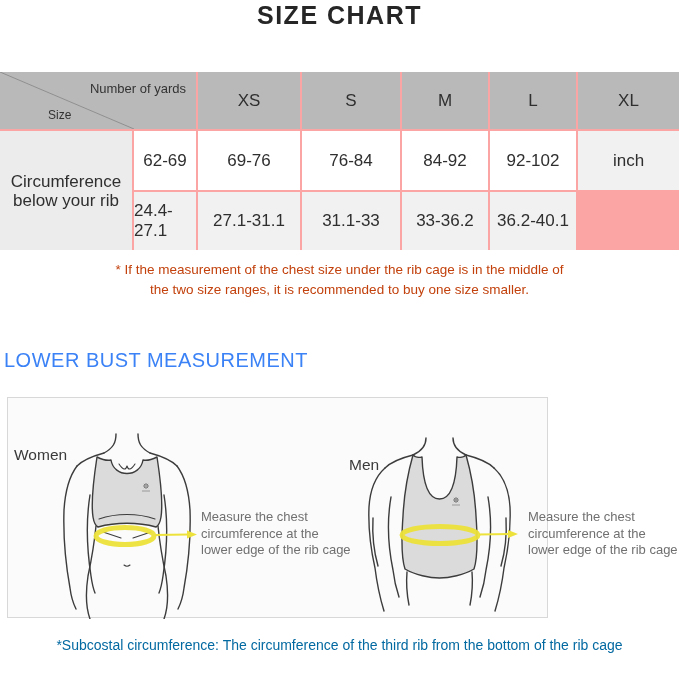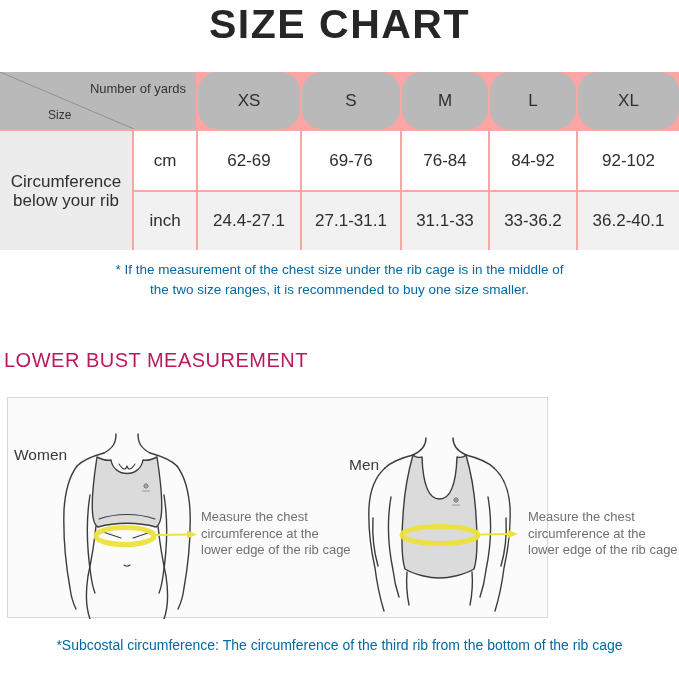--- a/index.html
+++ b/index.html
@@ -3,44 +3,44 @@
 <meta charset="utf-8">
 <style>
   html,body{margin:0;padding:0;background:#ffffff;}
   body{width:679px;height:674px;position:relative;overflow:hidden;
        font-family:"Liberation Sans", sans-serif;color:#2f2f2f;}
   .abs{position:absolute;}
   .pre{white-space:pre-line;}
 
   
   .page-title{top:1px;left:0;right:0;text-align:center;
-    font-size:41px;font-weight:800;letter-spacing:1.5px;color:#262626;}
+    font-size:25px;font-weight:800;letter-spacing:1.5px;color:#262626;}
 
   
   .size-table{top:72px;left:0;width:679px;display:grid;
     grid-template-columns:132px 62px 102px 98px 86px 86px 101px;
     grid-template-rows:57px 59px 58px;gap:2px;background:#fca5a5;}
   .size-table .cell{display:flex;align-items:center;justify-content:center;
     font-size:17px;color:#2f2f2f;}
-  .head{background:#b9b9b9;border-radius:20px;}
+  .head{background:#b9b9b9;}
   .corner{grid-column:1 / span 2;position:relative;background:#b9b9b9;}
   .corner svg{position:absolute;left:0;top:0;}
   .corner-top{position:absolute;right:10px;top:9px;font-size:13px;color:#333;}
   .corner-bottom{position:absolute;left:48px;bottom:7px;font-size:12px;color:#333;}
   .rowlabel{grid-row:2 / span 2;background:#ececec;font-size:13.5px;
     text-align:center;line-height:19px;}
   .unit{font-size:16px;}
   .r-cm{background:#ffffff;}
   .r-in{background:#f1f1f1;}
 
   .table-note{top:260px;left:0;right:0;text-align:center;font-size:13.5px;
-    line-height:20px;color:#0369a1;}
+    line-height:20px;color:#c2410c;}
 
   .section-heading{top:349px;left:4px;font-size:20px;font-weight:500;
-    letter-spacing:0.5px;color:#be185d;}
+    letter-spacing:0.5px;color:#3b82f6;}
 
   
   .diagram-box{top:397px;left:7px;width:541px;height:221px;
     background:#fbfbfb;border:1px solid #d8d8d8;box-sizing:border-box;}
   .fig-label{position:absolute;top:48px;font-size:15.5px;color:#3a3a3a;}
   .fig-label.women{left:6px;}
   .fig-label.men{left:341px;margin-top:10px;}
   .measure-note{position:absolute;top:111px;width:155px;font-size:13px;
     line-height:16.5px;color:#707070;}
   .measure-note.women{left:193px;}
@@ -66,21 +66,20 @@
     <span class="corner-bottom">Size</span>
   </div>
   <div class="cell head">XS</div>
   <div class="cell head">S</div>
   <div class="cell head">M</div>
   <div class="cell head">L</div>
   <div class="cell rowlabel pre">Circumference
 below your rib</div>
 
   <div class="cell head">XL</div>
-  <div class="cell unit r-cm">cm</div>
   <div class="cell r-cm">62-69</div>
   <div class="cell r-cm">69-76</div>
   <div class="cell r-cm">76-84</div>
   <div class="cell r-cm">84-92</div>
   <div class="cell r-cm">92-102</div>
 
   <div class="cell unit r-in">inch</div>
   <div class="cell r-in">24.4-27.1</div>
   <div class="cell r-in">27.1-31.1</div>
   <div class="cell r-in">31.1-33</div>

